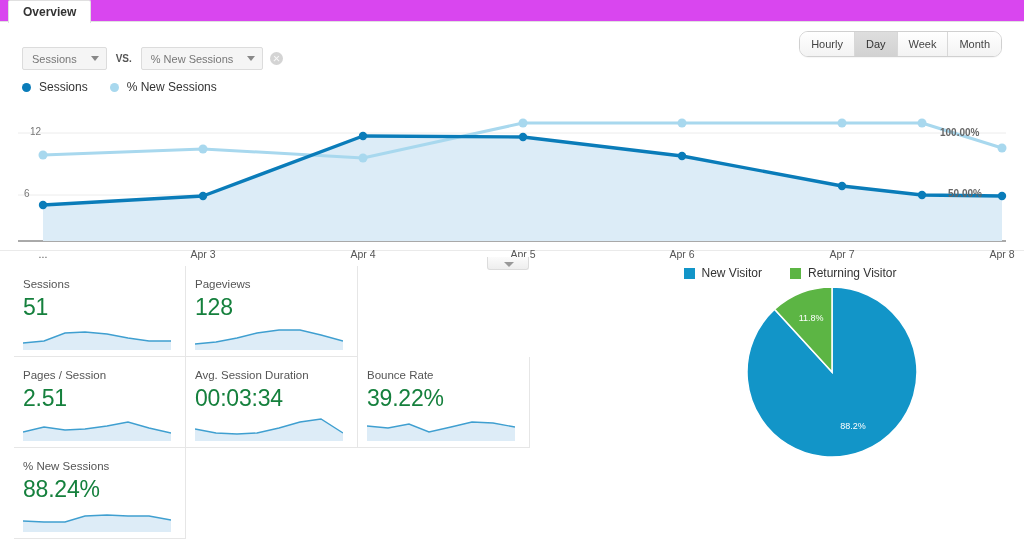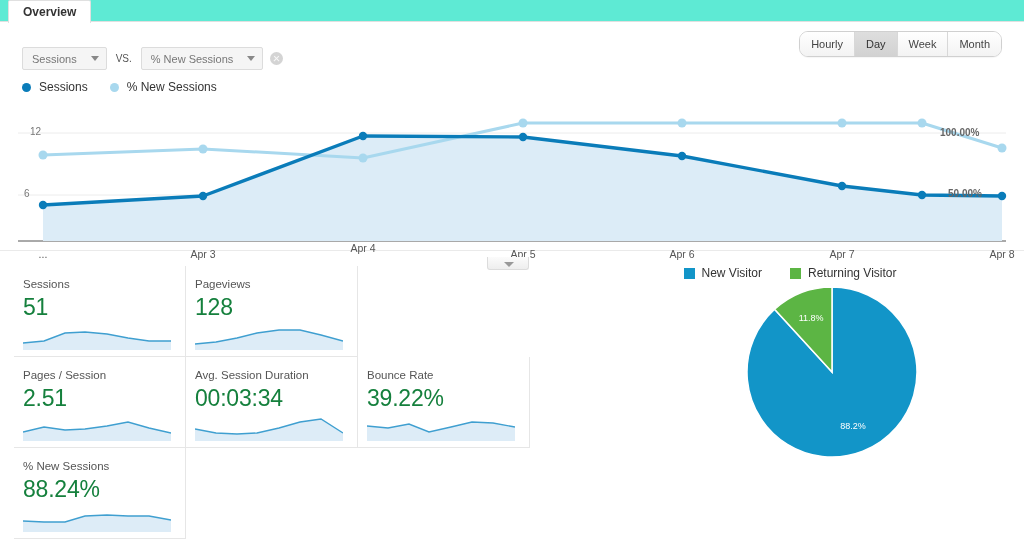--- a/index.html
+++ b/index.html
@@ -14,21 +14,21 @@
     position: relative;
     width: 1024px; height: 540px;
     background: #ffffff;
     overflow: hidden;
   }
 
   
   .tabbar {
     position: absolute; left: 0; top: 0;
     width: 1024px; height: 22px;
-    background: #5eead4;
+    background: #d946ef;
     border-bottom: 1px solid #e0e0e0;
   }
   .tab {
     position: absolute; left: 8px; top: 0;
     height: 23px; padding: 0 14px;
     background: #ffffff;
     border: 1px solid #e0e0e0;
     border-bottom: none;
     border-top-left-radius: 2px;
     border-top-right-radius: 2px;
@@ -62,21 +62,21 @@
     white-space: nowrap;
   }
   .sel-label { margin-right: 14px; }
   .caret {
     width: 0; height: 0;
     border-left: 4px solid transparent;
     border-right: 4px solid transparent;
     border-top: 5px solid #888;
   }
   .vs {
-    font-size: 10px; font-weight: normal; color: #555;
+    font-size: 10px; font-weight: bold; color: #555;
     margin: 13px 9px;
   }
   .remove-btn {
     margin-left: 7px;
     width: 13px; height: 13px; border-radius: 50%;
     background: #d4d4d4;
     position: relative;
   }
   .remove-btn:before, .remove-btn:after {
     content: ""; position: absolute;
@@ -269,21 +269,21 @@
         </svg>
     </div>
 
     <div id="axis-labels">
         <div class="ylab" style="left: 30px; top: 103px;">12</div>
         <div class="ylab" style="left: 24px; top: 165px;">6</div>
         <div class="rlab" style="left: 940px; top: 104px;">100.00%</div>
         <div class="rlab" style="left: 948px; top: 165px;">50.00%</div>
         <div class="xlab" style="left: 43px; top: 225px;">...</div>
         <div class="xlab" style="left: 203px; top: 225px;">Apr 3</div>
-        <div class="xlab" style="left: 363px; top: 219px;">Apr 4</div>
+        <div class="xlab" style="left: 363px; top: 225px;">Apr 4</div>
         <div class="xlab" style="left: 523px; top: 225px;">Apr 5</div>
         <div class="xlab" style="left: 682px; top: 225px;">Apr 6</div>
         <div class="xlab" style="left: 842px; top: 225px;">Apr 7</div>
         <div class="xlab" style="left: 1002px; top: 225px;">Apr 8</div>
       </div>
 
     <div class="collapse-btn">
       <i></i>
     </div>
   </div>

